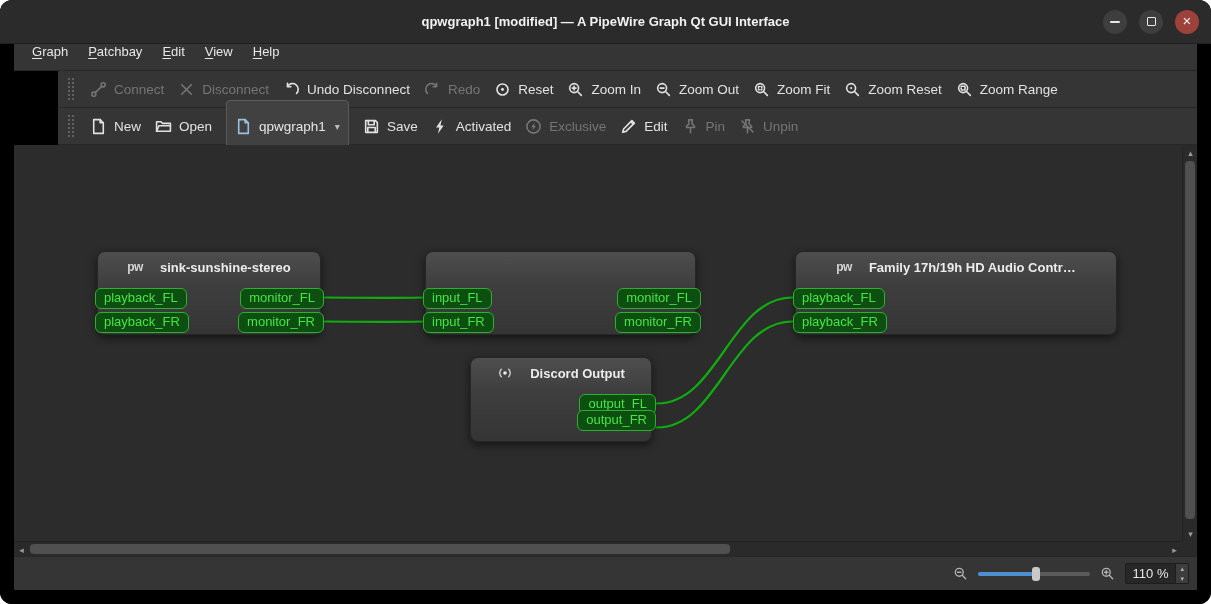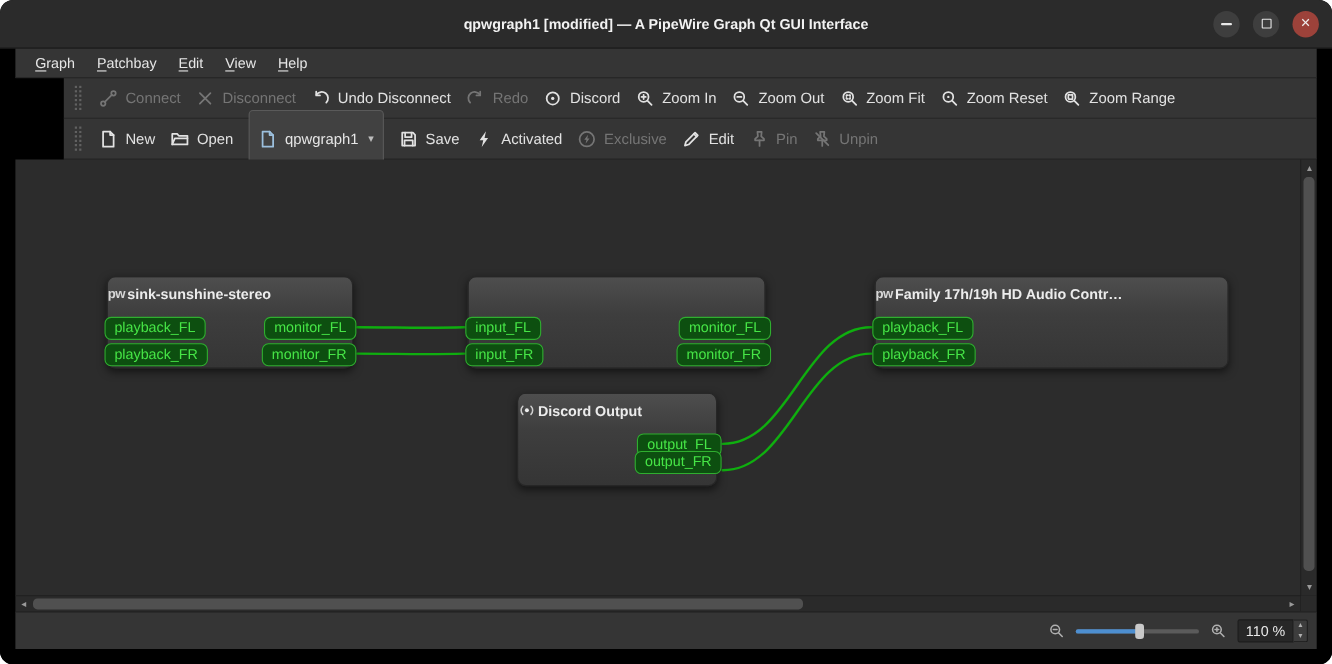--- a/index.html
+++ b/index.html
@@ -41,21 +41,21 @@
   .frame {
     flex: 1; min-height: 0;
     background: #000000;
     padding: 0 14px 14px 14px;
     display: flex; flex-direction: column;
   }
   
   .menubar {
     height: 27px; flex: 0 0 27px;
     background: #353535; border-bottom: 1px solid #272727;
-    display: flex; align-items: center; padding-left: 8px;
+    display: flex; align-items: flex-start; padding-left: 8px;
     font-size: 13px; color: #e6e6e6;
   }
   .menu-item { display: flex; align-items: center; padding: 0 10px; }
   .menu-item u { text-decoration: underline; text-underline-offset: 2px; }
   
   .toolbar {
     height: 37px; flex: 0 0 37px;
     background: #353535; border-bottom: 1px solid #272727;
     display: flex; align-items: center; gap: 14px; padding: 0 10px;
     font-size: 13.5px; color: #e2e2e2; margin-left: 44px;
@@ -90,23 +90,23 @@
   }
   .links { position: absolute; left: 0; top: 0; z-index: 1; }
   .links path { stroke: #0fae0f; stroke-width: 2.2; fill: none; stroke-linecap: round; }
   .node {
     position: absolute; z-index: 2;
     background: linear-gradient(180deg, #4e4e4e 0%, #3e3e3e 40%, #353535 100%);
     border: 1px solid #262626; border-radius: 8px;
     box-shadow: 0 3px 8px rgba(0,0,0,0.55);
   }
   .node-header {
-    height: 30px; display: flex; align-items: center; gap: 2px; padding: 0 0;
+    height: 30px; display: flex; align-items: center; gap: 17px; padding: 0 26px;
     color: #ececec; font-size: 13px; font-weight: bold;
-    overflow: hidden; white-space: nowrap;
+    overflow: hidden; white-space: nowrap; justify-content: center;
   }
   .pw-glyph { font-size: 12px; font-weight: bold; color: #d6d6d6; letter-spacing: -0.5px; }
   .rec-icon { width: 16px; height: 16px; stroke: #cfcfcf; fill: none;
               stroke-width: 1.4; stroke-linecap: round; }
   .port {
     position: absolute; height: 21px; line-height: 18px;
     padding: 0 8px; font-size: 13px;
     color: #46e546; background: #0d4f10;
     border: 1px solid #2fae2f; border-radius: 6px;
     white-space: nowrap;
@@ -230,21 +230,21 @@
             <path d="M11.8 2.2v3.2H8.6"></path>
           </svg>
         <span>Redo</span>
       </div>
 
       <div class="tb-item">
         <svg class="icon16" viewBox="0 0 16 16">
             <circle cx="8" cy="8" r="5.2"></circle>
             <circle cx="8" cy="8" r="1.4" fill="currentColor" stroke="none"></circle>
           </svg>
-        <span>Discord</span>
+        <span>Reset</span>
       </div>
 
       <div class="tb-item">
         <svg class="icon16" viewBox="0 0 16 16">
             <circle cx="6.7" cy="6.7" r="4.2"></circle>
             <path d="M9.9 9.9l3.6 3.6"></path>
             <path d="M4.9 6.7h3.6M6.7 4.9v3.6"></path>
           </svg>
         <span>Zoom In</span>
       </div>

